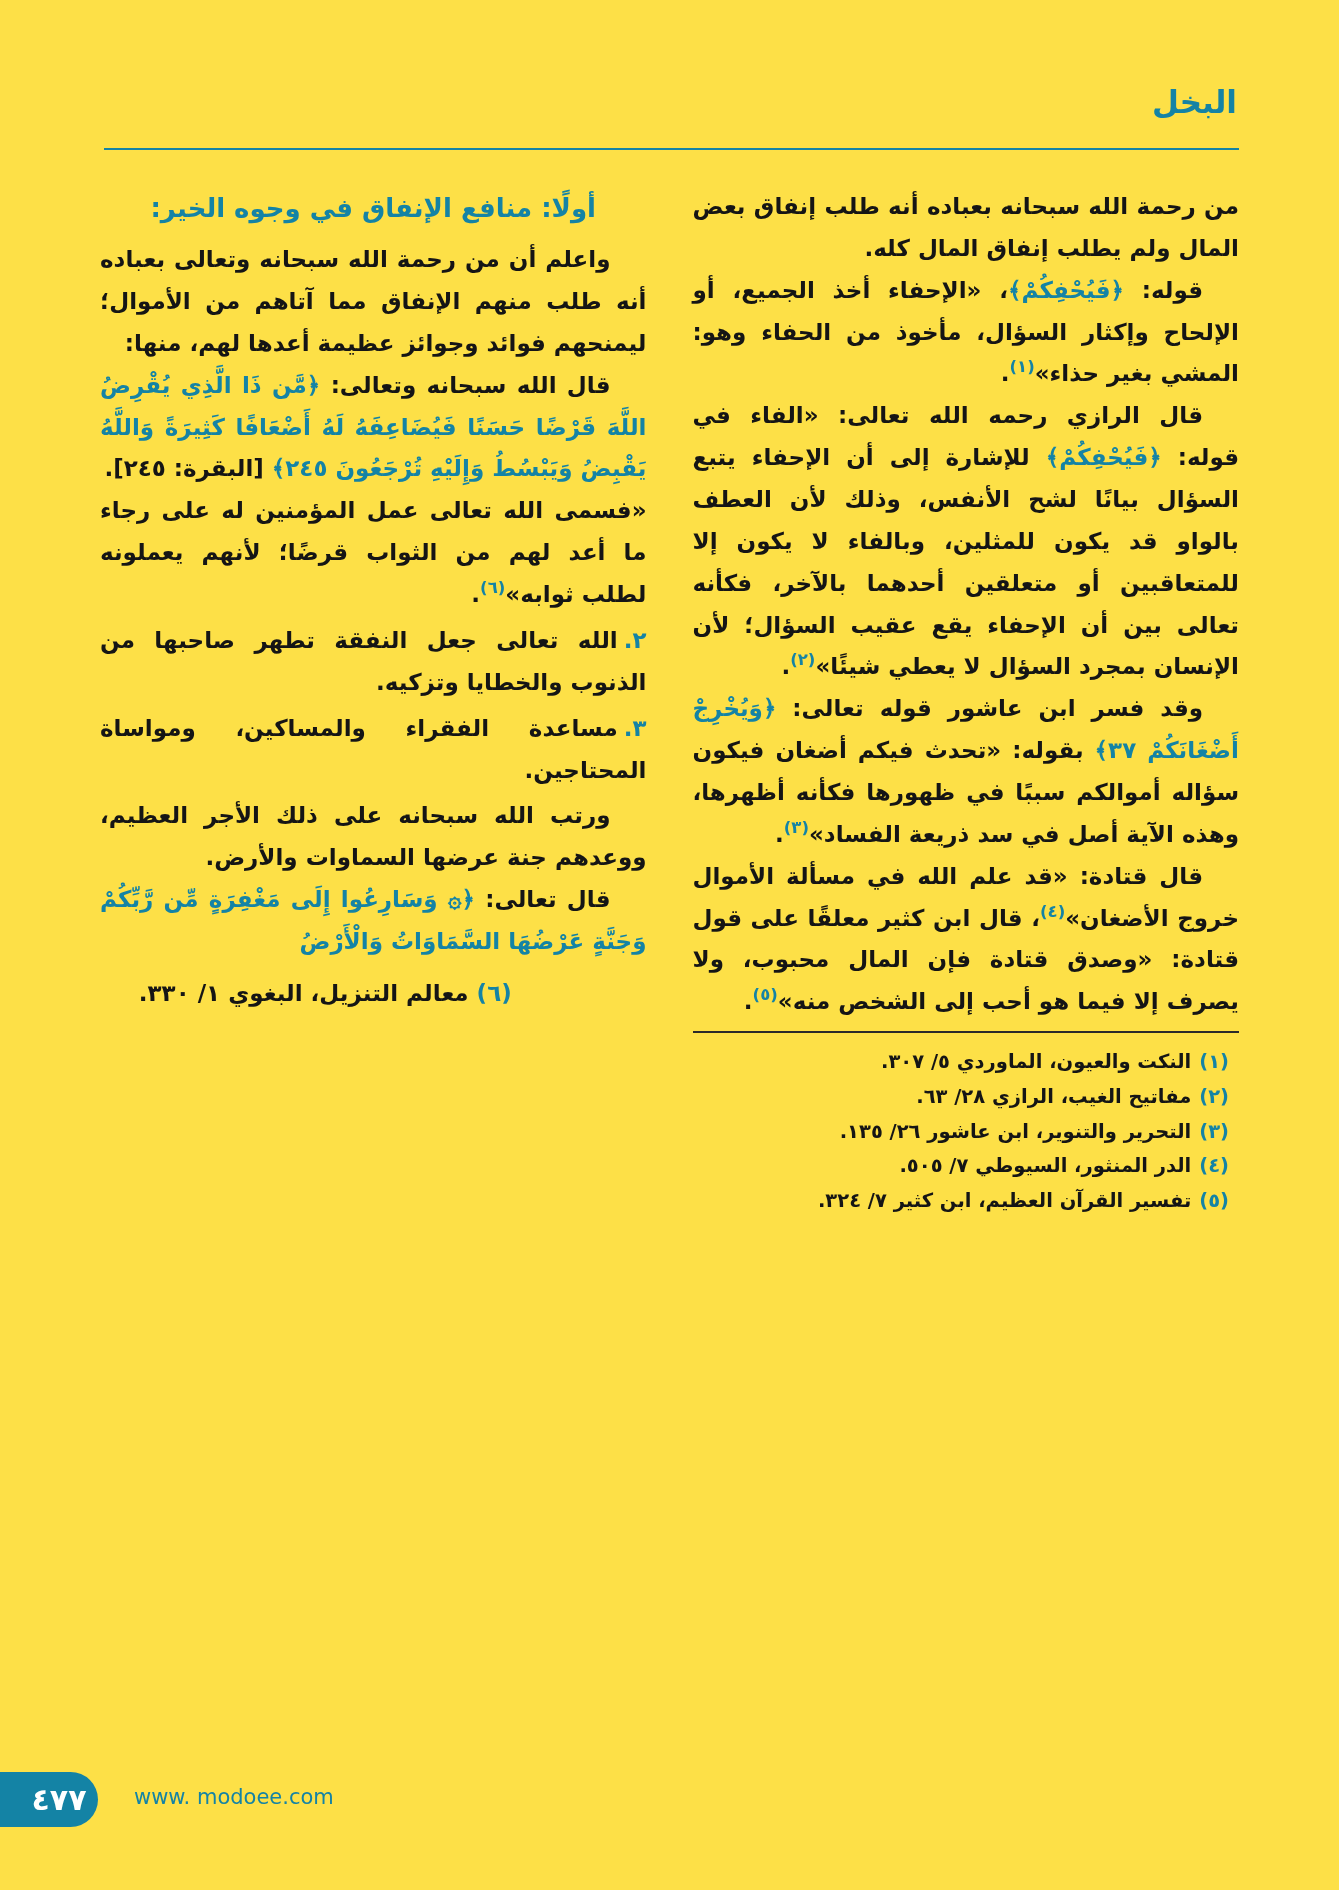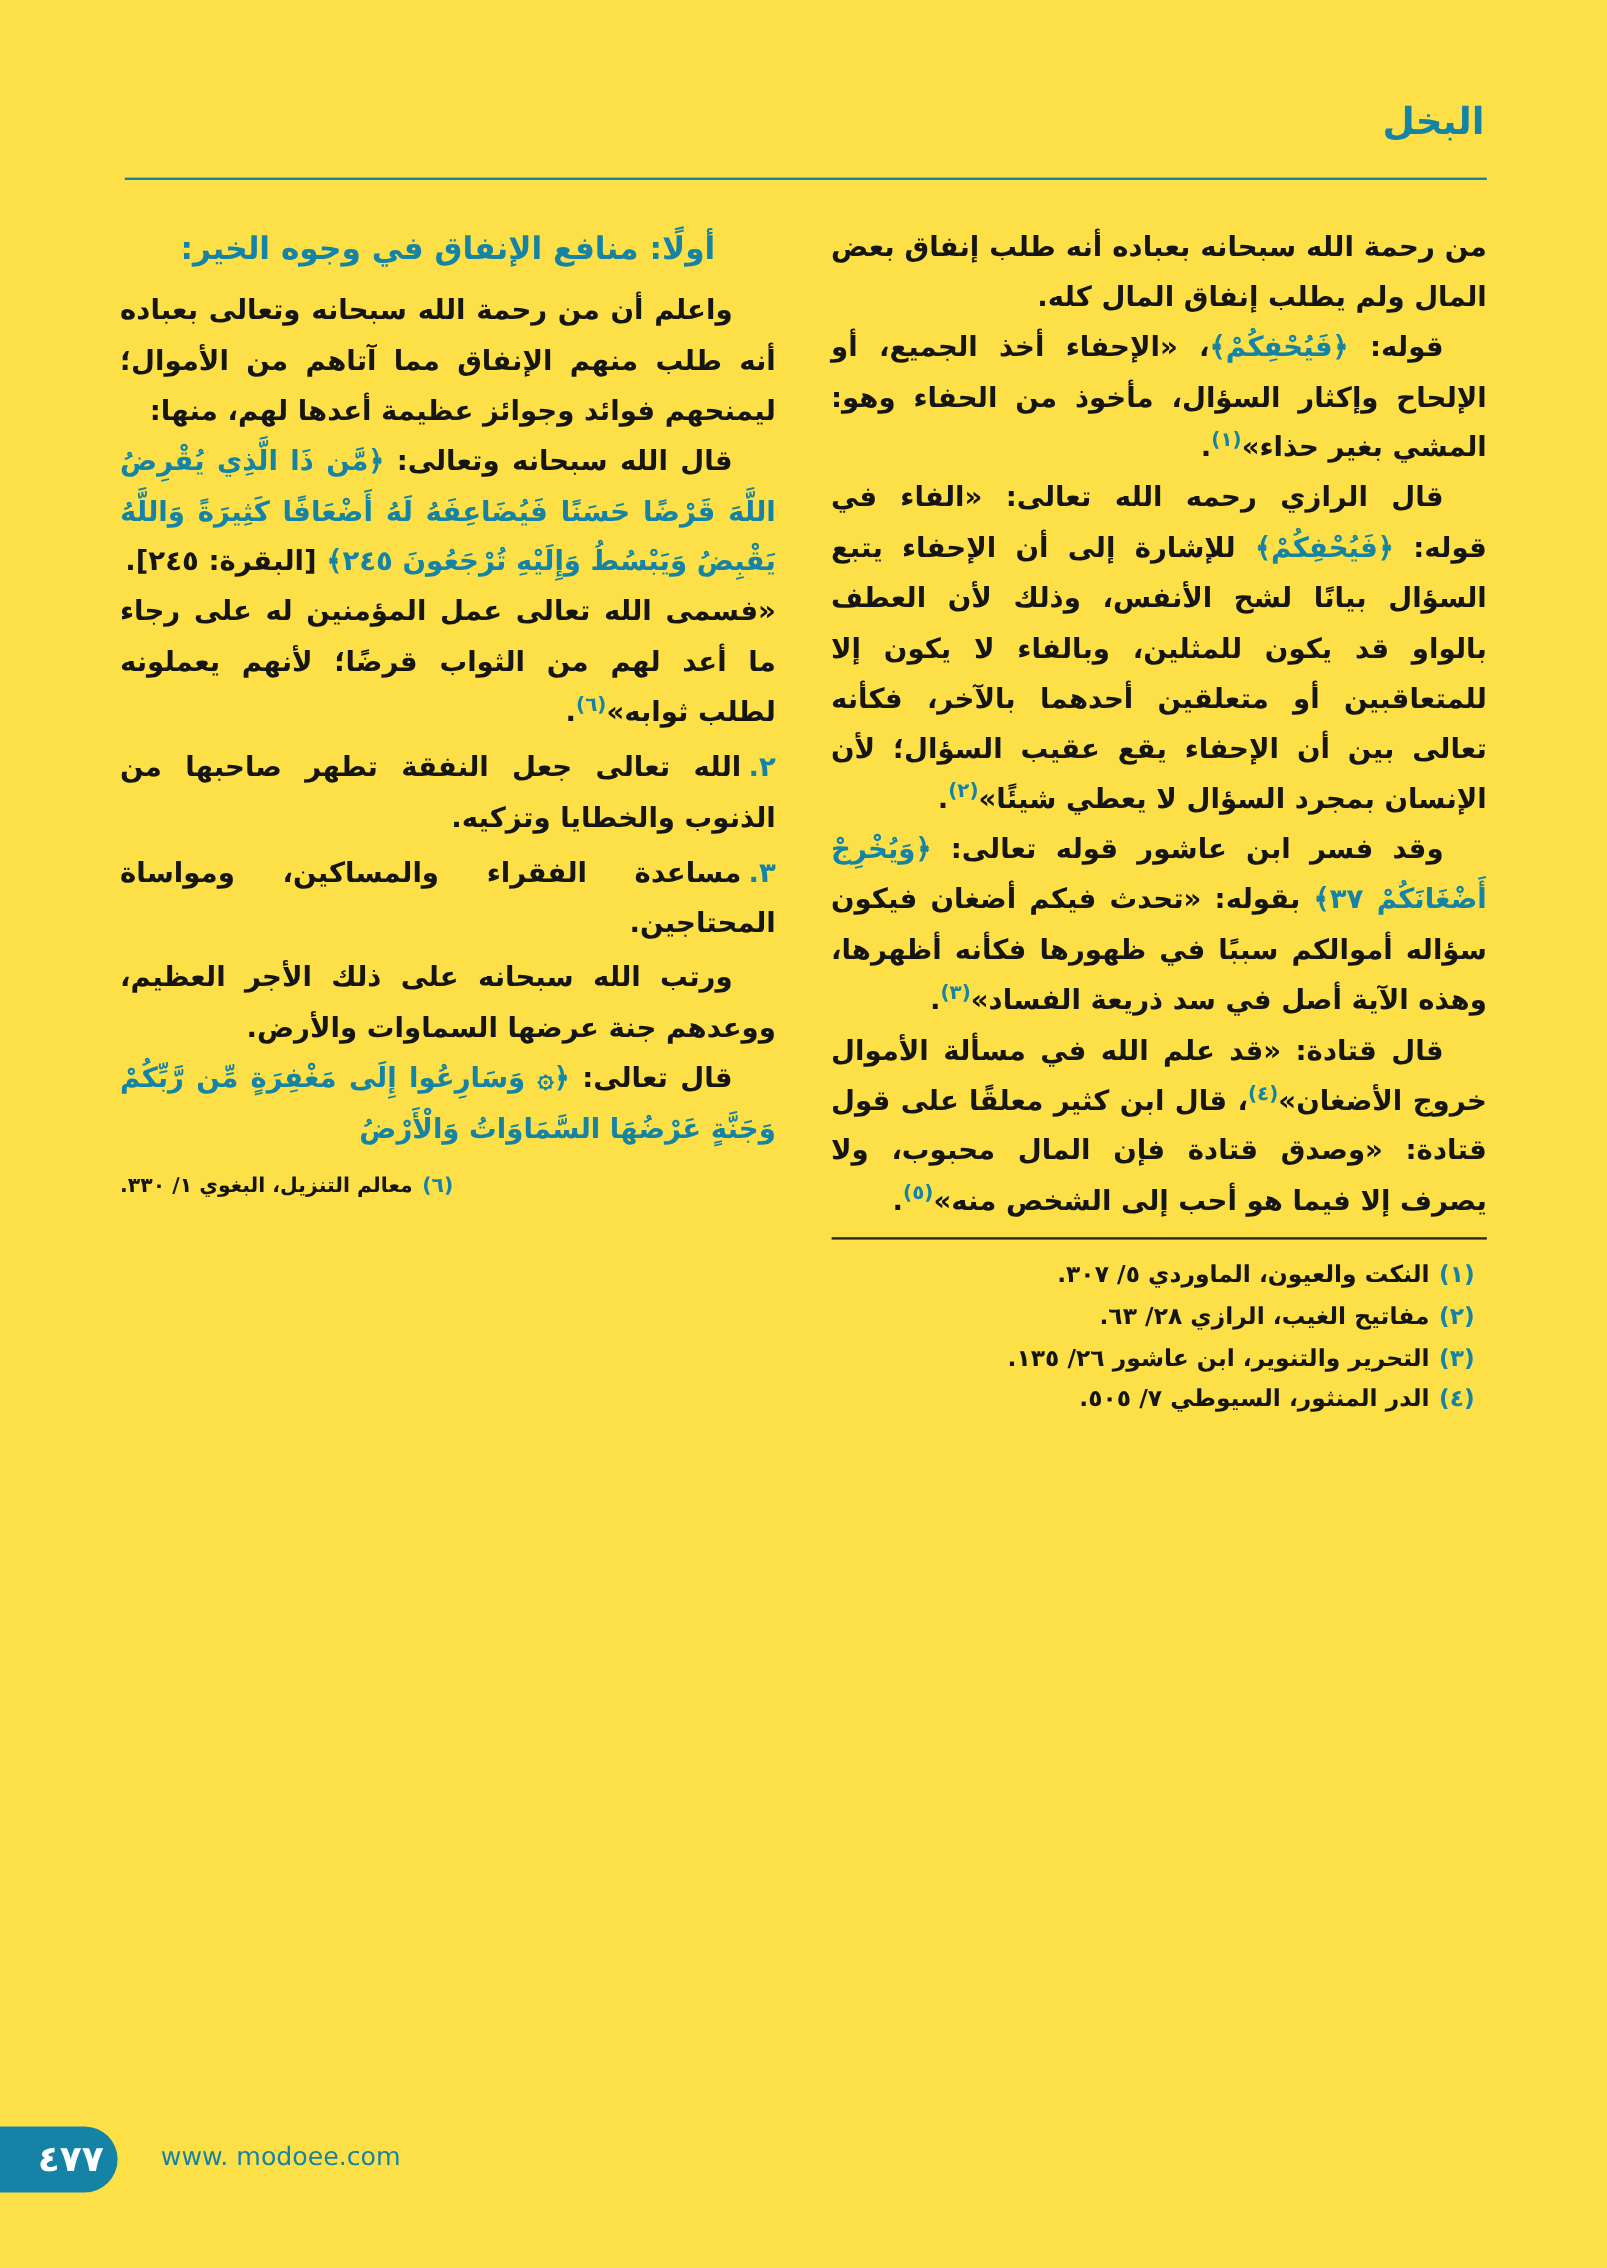--- a/index.html
+++ b/index.html
@@ -38,22 +38,22 @@
     color:var(--accent); text-align:center;
     font-size:26px; margin-bottom:9px; line-height:1.7;
   }
   .item-title { text-align:center; margin:4px 0; }
   .item-num { color:var(--accent); margin-left:6px; }
   .footnotes { margin-top:8px; font-size:19.5px; line-height:1.78; }
   .fn-rule { height:2px; background:#2a2a2a; margin-bottom:12px; }
   .footnote { text-align:right; padding-right:10px; }
   .fn-marker { color:var(--accent); margin-left:8px; }
   .left-footnote {
-    margin-top:10px; font-size:17px; line-height:1.78;
-    text-align:left; padding-right:96px;
+    margin-top:10px; font-size:23px; line-height:1.78;
+    text-align:center; padding-right:96px;
   }
   .footer-badge {
     position:absolute; left:0; top:1772px;
     width:98px; height:55px;
     background:var(--accent);
     border-radius:0 28px 28px 0;
     color:#ffffff; font-size:30px; font-weight:bold;
     display:flex; align-items:center; justify-content:center;padding-left:20px;
   }
   .website {
@@ -82,20 +82,21 @@
       <p class="indent"><span>وقد فسر ابن عاشور قوله تعالى: </span><span class="quran">﴿وَيُخْرِجْ أَضْغَانَكُمْ ٣٧﴾</span><span> بقوله: «تحدث فيكم أضغان فيكون سؤاله أموالكم سببًا في ظهورها فكأنه أظهرها، وهذه الآية أصل في سد ذريعة الفساد»</span><span class="fref">(٣)</span><span>.</span></p>
 
       <p class="indent"><span>قال قتادة: «قد علم الله في مسألة الأموال خروج الأضغان»</span><span class="fref">(٤)</span><span>، قال ابن كثير معلقًا على قول قتادة: «وصدق قتادة فإن المال محبوب، ولا يصرف إلا فيما هو أحب إلى الشخص منه»</span><span class="fref">(٥)</span><span>.</span></p>
 
       <div class="footnotes">
         <div class="fn-rule"></div>
         <div class="footnote"><span class="fn-marker">(١)</span><span>النكت والعيون، الماوردي ٥/ ٣٠٧.</span></div>
         <div class="footnote"><span class="fn-marker">(٢)</span><span>مفاتيح الغيب، الرازي ٢٨/ ٦٣.</span></div>
         <div class="footnote"><span class="fn-marker">(٣)</span><span>التحرير والتنوير، ابن عاشور ٢٦/ ١٣٥.</span></div>
         <div class="footnote"><span class="fn-marker">(٤)</span><span>الدر المنثور، السيوطي ٧/ ٥٠٥.</span></div>
+        <div class="footnote"><span class="fn-marker">(٥)</span><span>تفسير القرآن العظيم، ابن كثير ٧/ ٣٢٤.</span></div>
       </div>
     </div>
 
     <div class="col">
       <div class="heading">أولًا: منافع الإنفاق في وجوه الخير:</div>
 
       <p class="indent"><span>واعلم أن من رحمة الله سبحانه وتعالى بعباده أنه طلب منهم الإنفاق مما آتاهم من الأموال؛ ليمنحهم فوائد وجوائز عظيمة أعدها لهم، منها:</span></p>
 
 
       <p class="indent"><span>قال الله سبحانه وتعالى: </span><span class="quran">﴿مَّن ذَا الَّذِي يُقْرِضُ اللَّهَ قَرْضًا حَسَنًا فَيُضَاعِفَهُ لَهُ أَضْعَافًا كَثِيرَةً وَاللَّهُ يَقْبِضُ وَيَبْسُطُ وَإِلَيْهِ تُرْجَعُونَ ٢٤٥﴾</span><span> [البقرة: ٢٤٥].</span></p>

